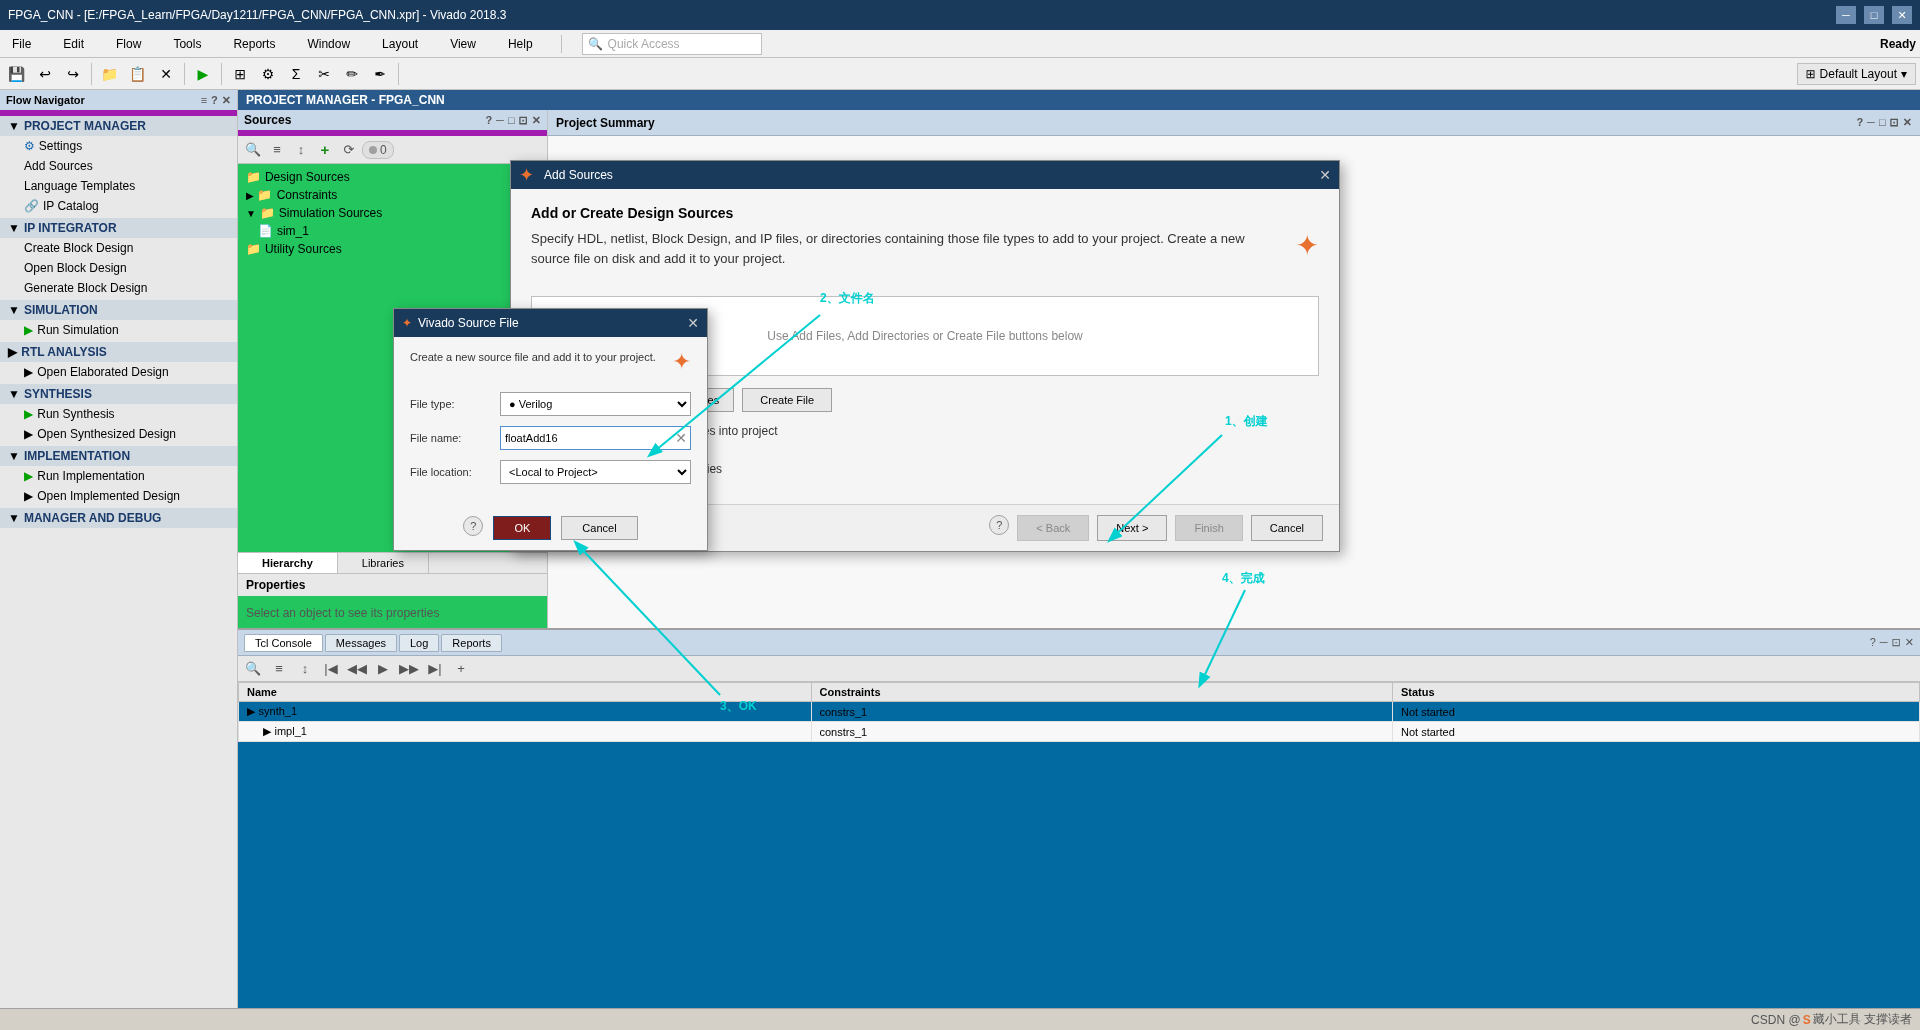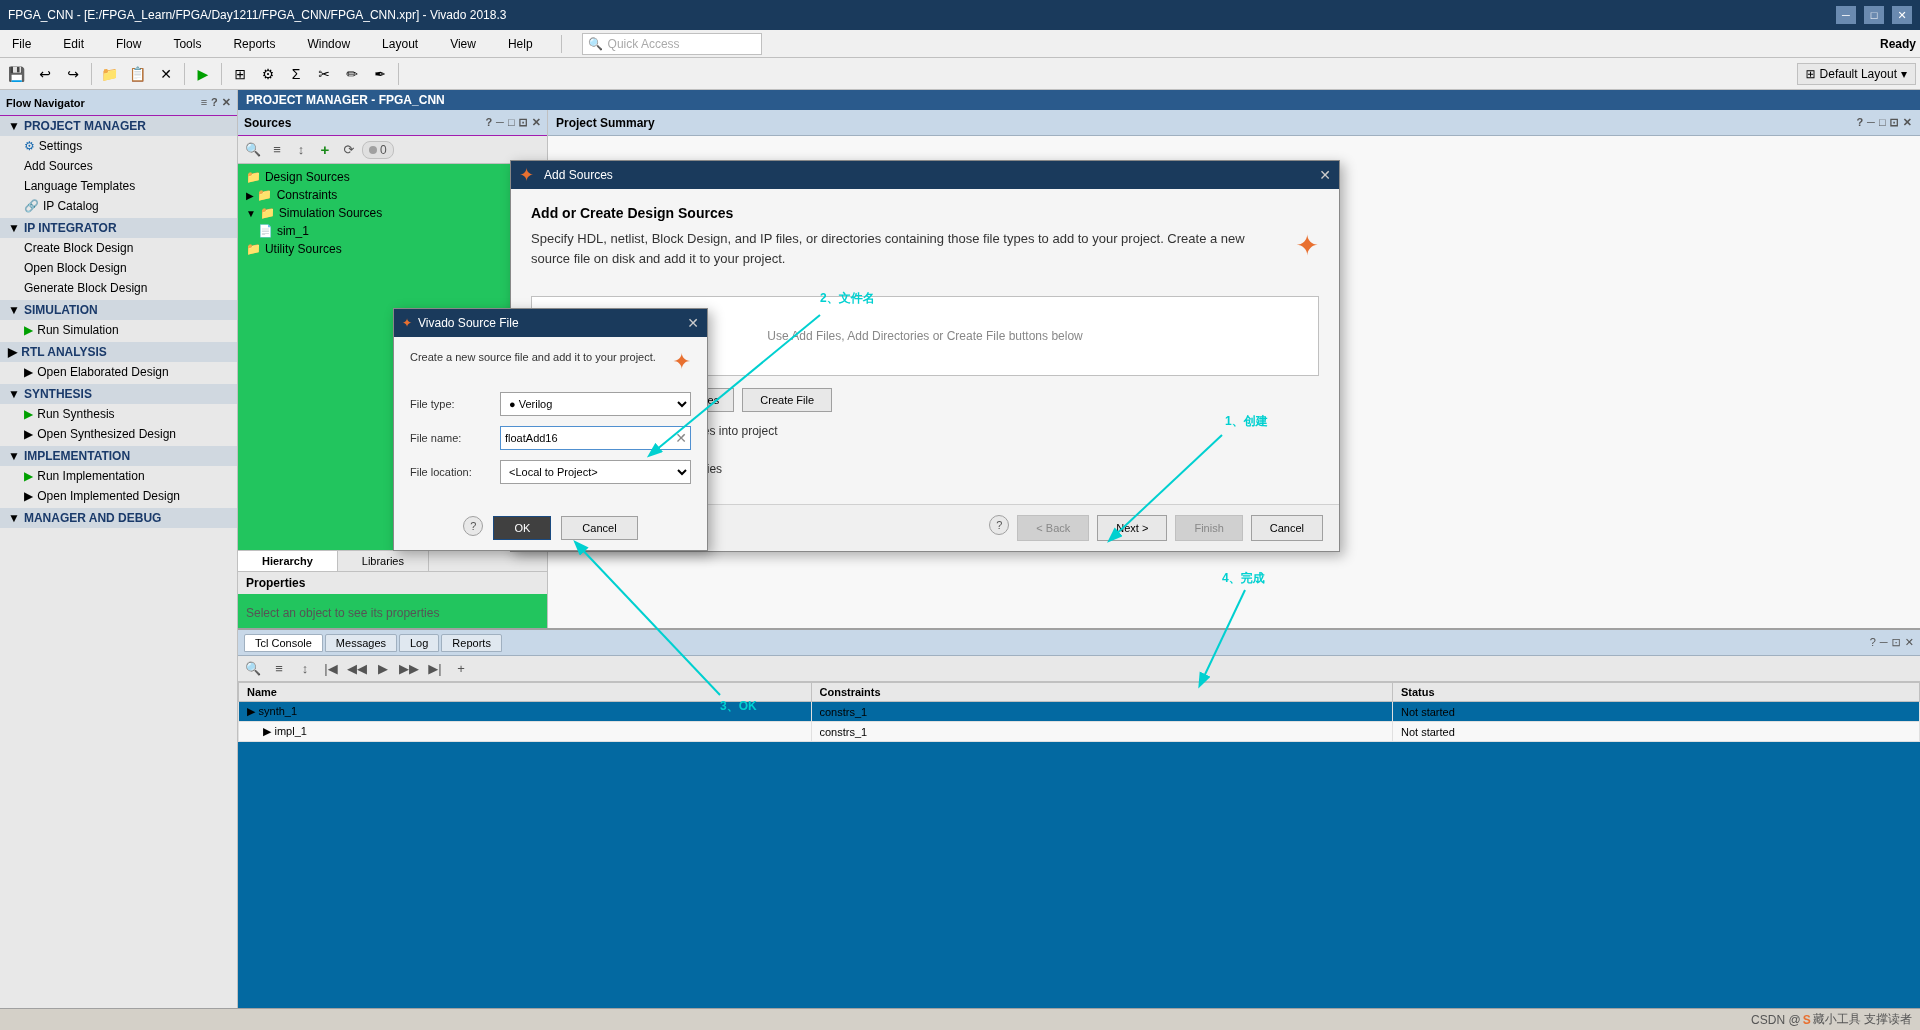--- a/index.html
+++ b/index.html
@@ -65,21 +65,21 @@
       overflow: hidden;
     }
     .panel-header {
       background: #c8d8e8;
       height: 26px;
       display: flex;
       align-items: center;
       padding: 0 6px;
       font-size: 11px;
       font-weight: bold;
-      border-bottom: 1px solid #a21caf;
+      border-bottom: 6px solid #a21caf;
       gap: 4px;
       justify-content: space-between;
     }
     .panel-header-title { font-weight: bold; font-size: 11px; }
     .panel-header-icons { display: flex; gap: 4px; }
     .ph-icon { font-size: 11px; cursor: pointer; color: #555; }
     .flow-section-header {
       background: #d0d8e0;
       padding: 3px 8px;
       font-size: 11px;
@@ -326,21 +326,21 @@
       color: #888;
       font-size: 14px;
     }
     .create-dialog-footer { display: flex; justify-content: center; gap: 10px; padding: 10px 16px; }
     .cdf-btn {
       padding: 5px 20px;
       border: 1px solid #a0a0a0;
       cursor: pointer;
       font-size: 11px;
     }
-    .cdf-btn.ok { background: #404040; color: white; border-color: #1a4a80; }
+    .cdf-btn.ok { background: #7f1d1d; color: white; border-color: #1a4a80; }
     .cdf-btn.cancel { background: #e8e8e8; }
     .help-circle { width: 20px; height: 20px; border: 1px solid #a0a0a0; border-radius: 50%; display: flex; align-items: center; justify-content: center; font-size: 11px; cursor: pointer; color: #555; background: #e8e8e8; }
     .dialog-icon { color: #e87030; font-size: 18px; margin-right: 4px; }
 
     
     ::-webkit-scrollbar { width: 8px; height: 8px; }
     ::-webkit-scrollbar-track { background: #f0f0f0; }
     ::-webkit-scrollbar-thumb { background: #c0c0c0; border-radius: 4px; }
 
     .flow-nav-body { flex: 1; overflow-y: auto; }
@@ -570,21 +570,21 @@
           </div>
           <div class="tree-item">
             <span>📁</span>
             <span>Utility Sources</span>
           </div>
         </div>
         <div class="sources-tabs">
           <div class="src-tab active">Hierarchy</div>
           <div class="src-tab">Libraries</div>
         </div>
-        <div style="padding:4px 8px;font-size:11px;font-weight:bold;border-bottom:4px solid #22c55e;background:#e8e8e8;">
+        <div style="padding:4px 8px;font-size:11px;font-weight:bold;border-bottom:2px solid #22c55e;background:#e8e8e8;">
           <span>Properties</span>
         </div>
         <div class="properties-area">
           <span>Select an object to see its properties</span>
         </div>
       </div>
 
       <div id="project-summary">
         <div class="ps-header">
           <span>Project Summary</span>

